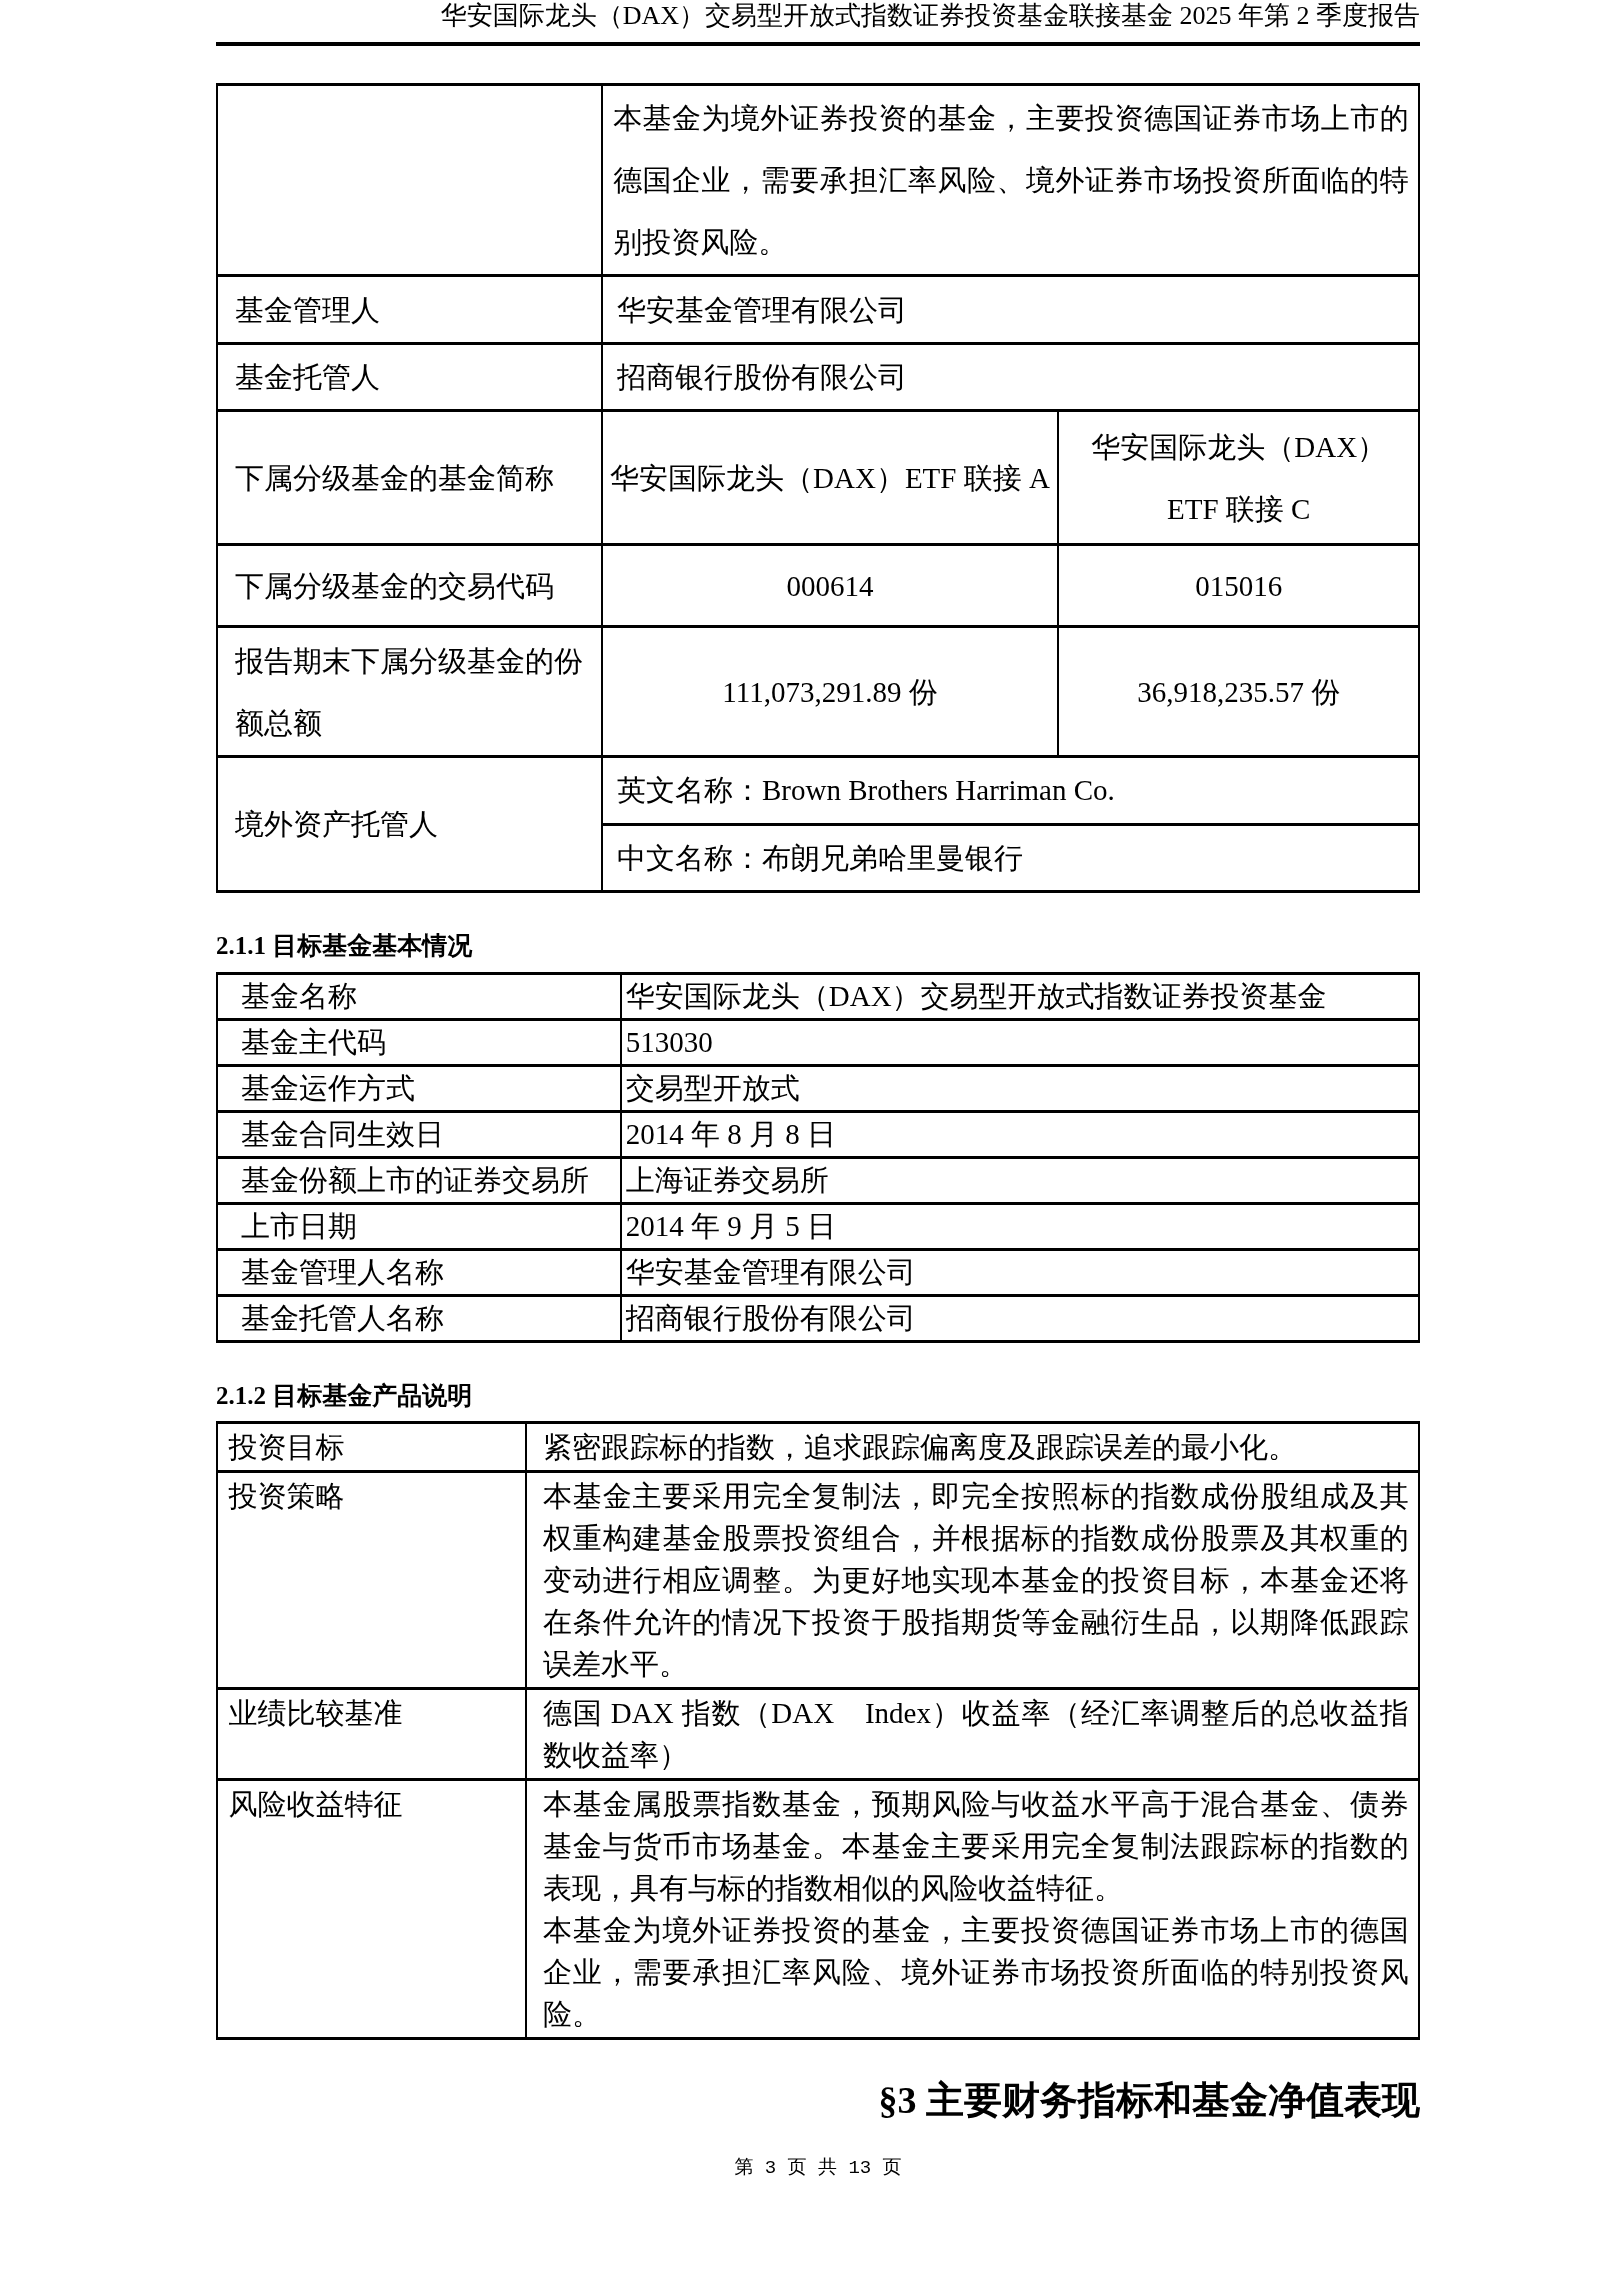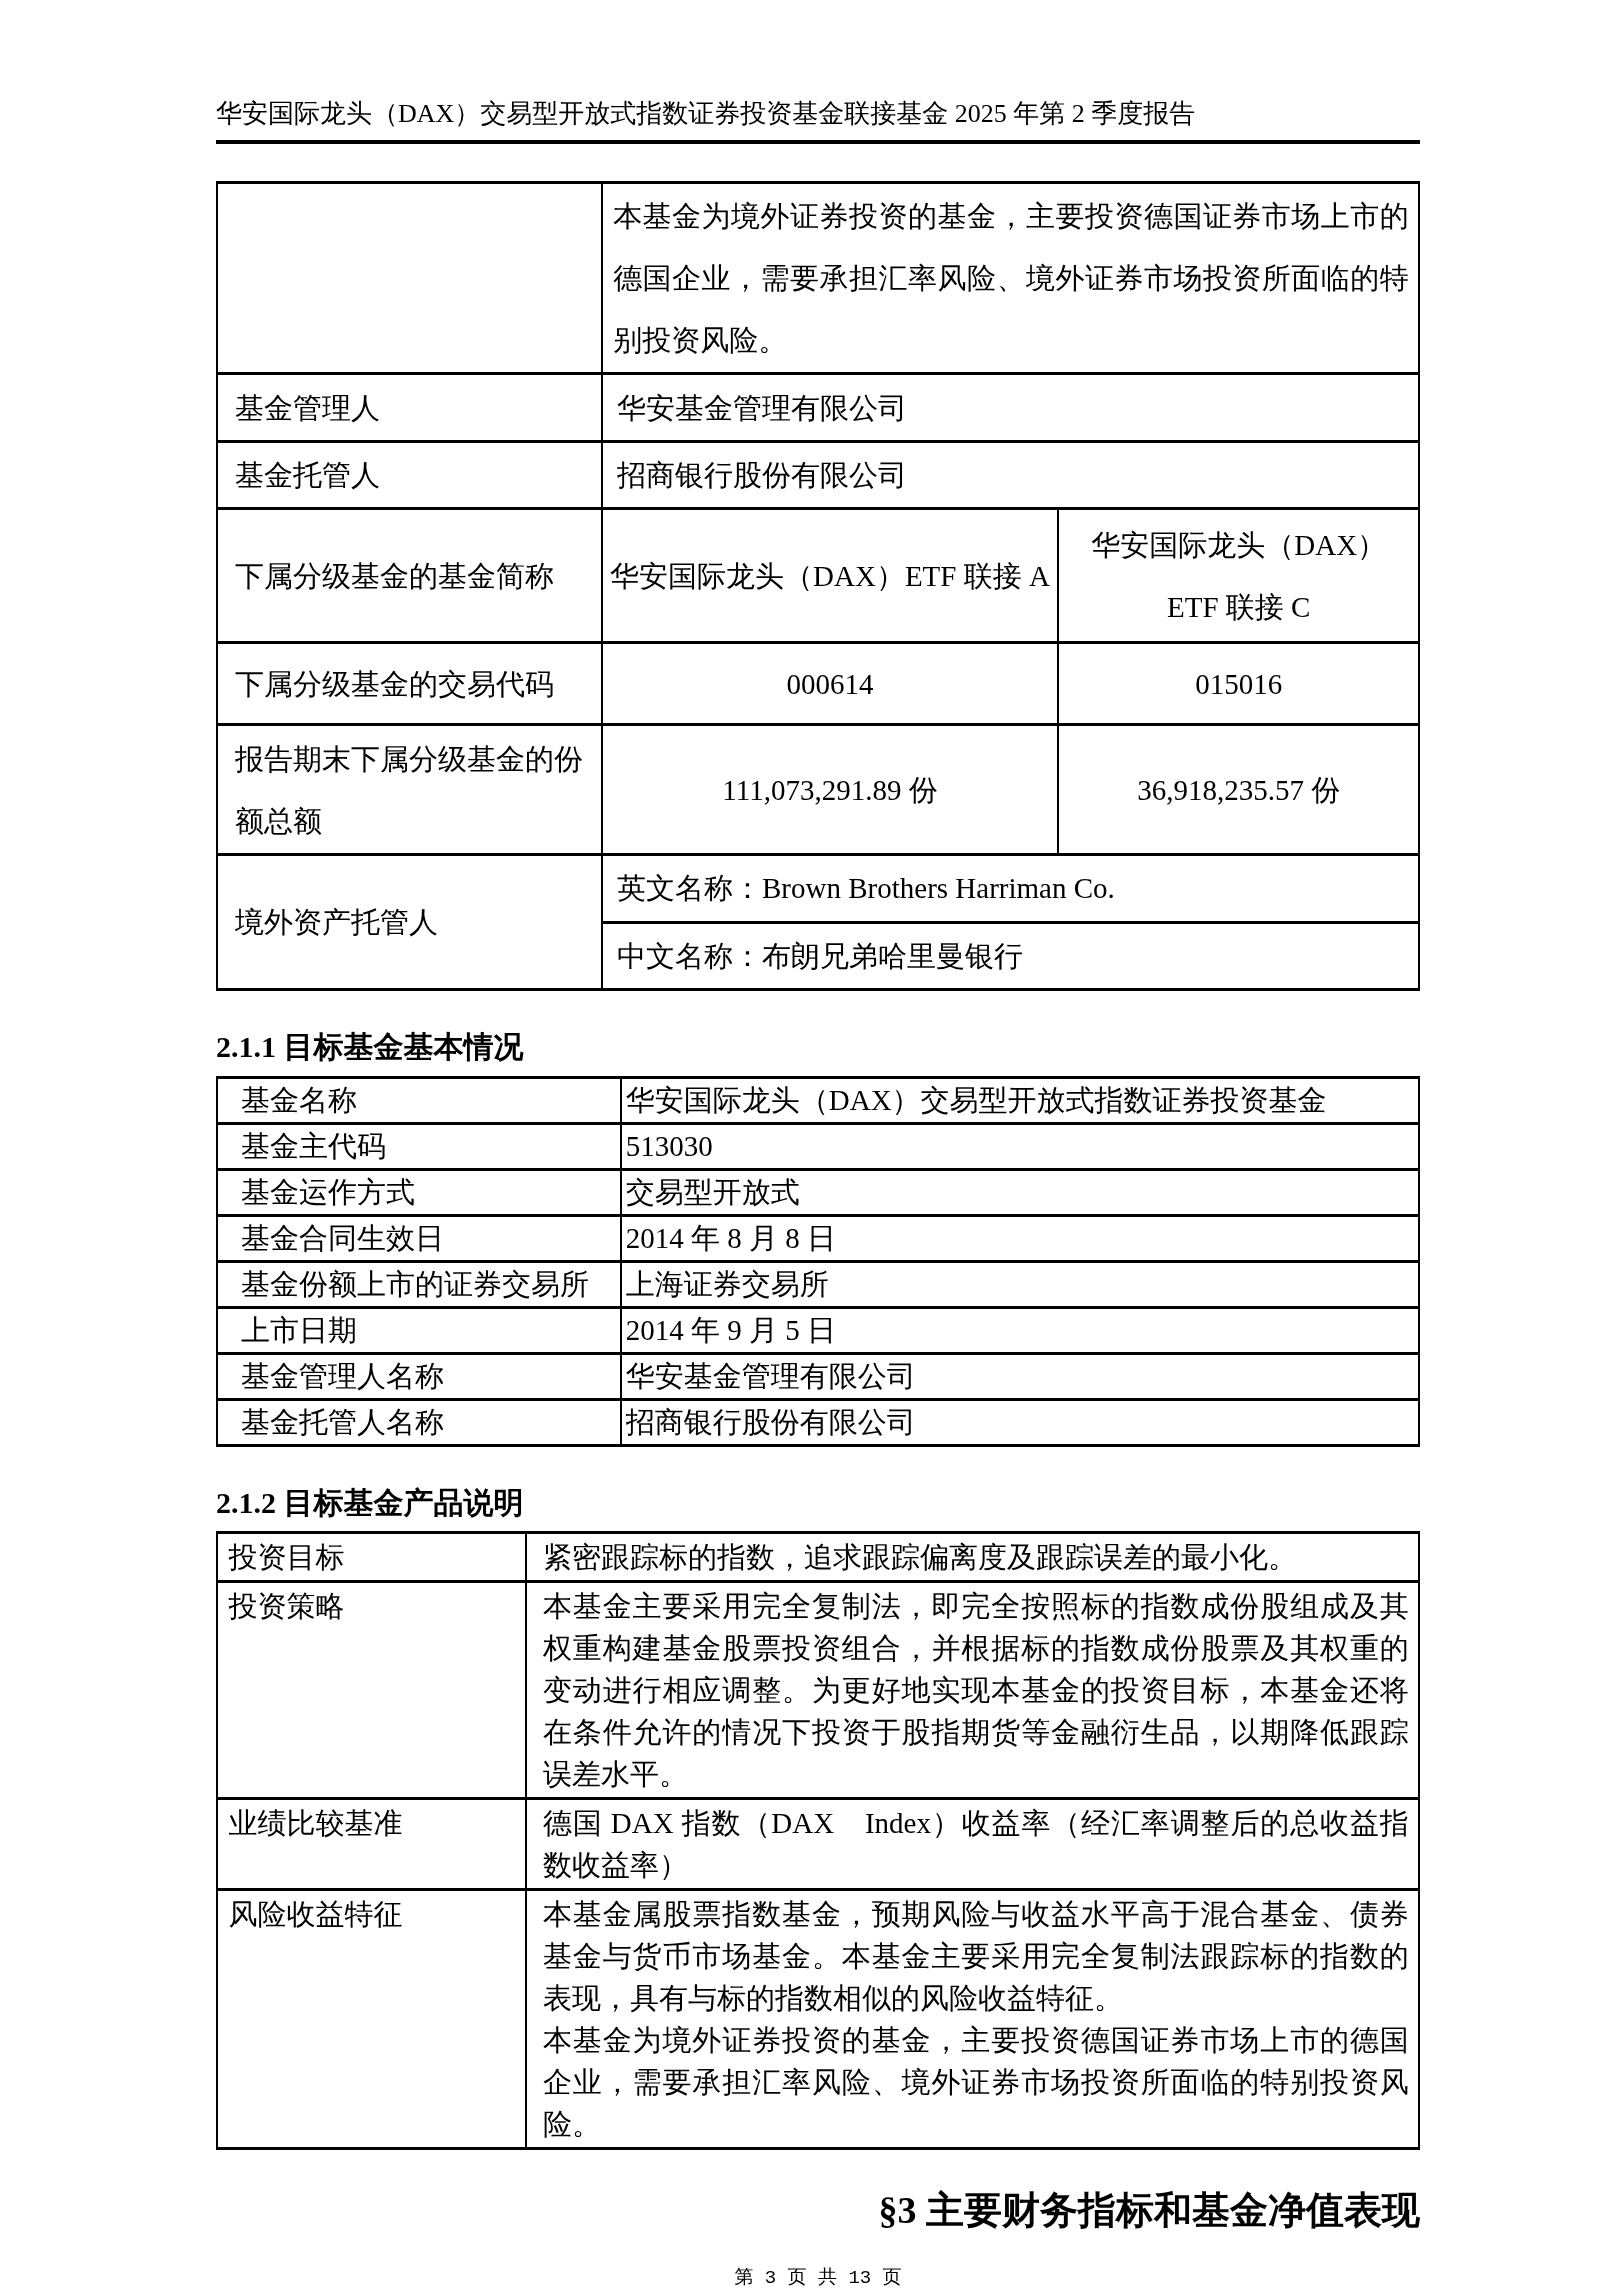--- a/index.html
+++ b/index.html
@@ -9,24 +9,23 @@
     height: 2295px;
     background: #ffffff;
     font-family: "Liberation Serif", "DejaVu Serif", serif;
     color: #000;
     overflow: hidden;
   }
   .content { width: 1204px; margin-left: 216px; }
 
   
   .pg-header {
-    padding-top: 98px;
     padding-bottom: 9.2px;
     border-bottom: 4.6px solid #000;
-    text-align: left;
+    text-align: right;
     font-size: 26px;
     line-height: 1.25;
   }
 
   
   table { border-collapse: collapse; width: 100%; table-layout: fixed; border-radius: 27px; }
   td {
     border: 2px solid #000;
     border-top-width: 3.3px;
     border-bottom-width: 3.3px;
@@ -38,21 +37,21 @@
   }
 
   .t1 { margin-top: 37px; }
   .t1 td { line-height: 62px; }
   .t1 td.val { padding-left: 14.4px; }
   .t1 td.center { text-align: center; padding-left: 6.5px; padding-right: 6.5px; }
   .t1 td.justify { text-align: justify; padding-left: 10.5px; }
 
   .h2 {
     font-weight: bold;
-    font-size: 30px;
+    font-size: 25px;
     line-height: 1.2;
     margin-top: 38px;
     margin-bottom: 10.5px;
   }
 
   .t2 td { height: 46px; line-height: 39px; padding-top: 0; padding-bottom: 0; }
   .t2 td.lbl { padding-left: 23px; }
   .t2 td.val { padding-left: 3.9px; }
 
   .t3 td { line-height: 42px; vertical-align: top; padding-top: 2px; padding-bottom: 2px; }

